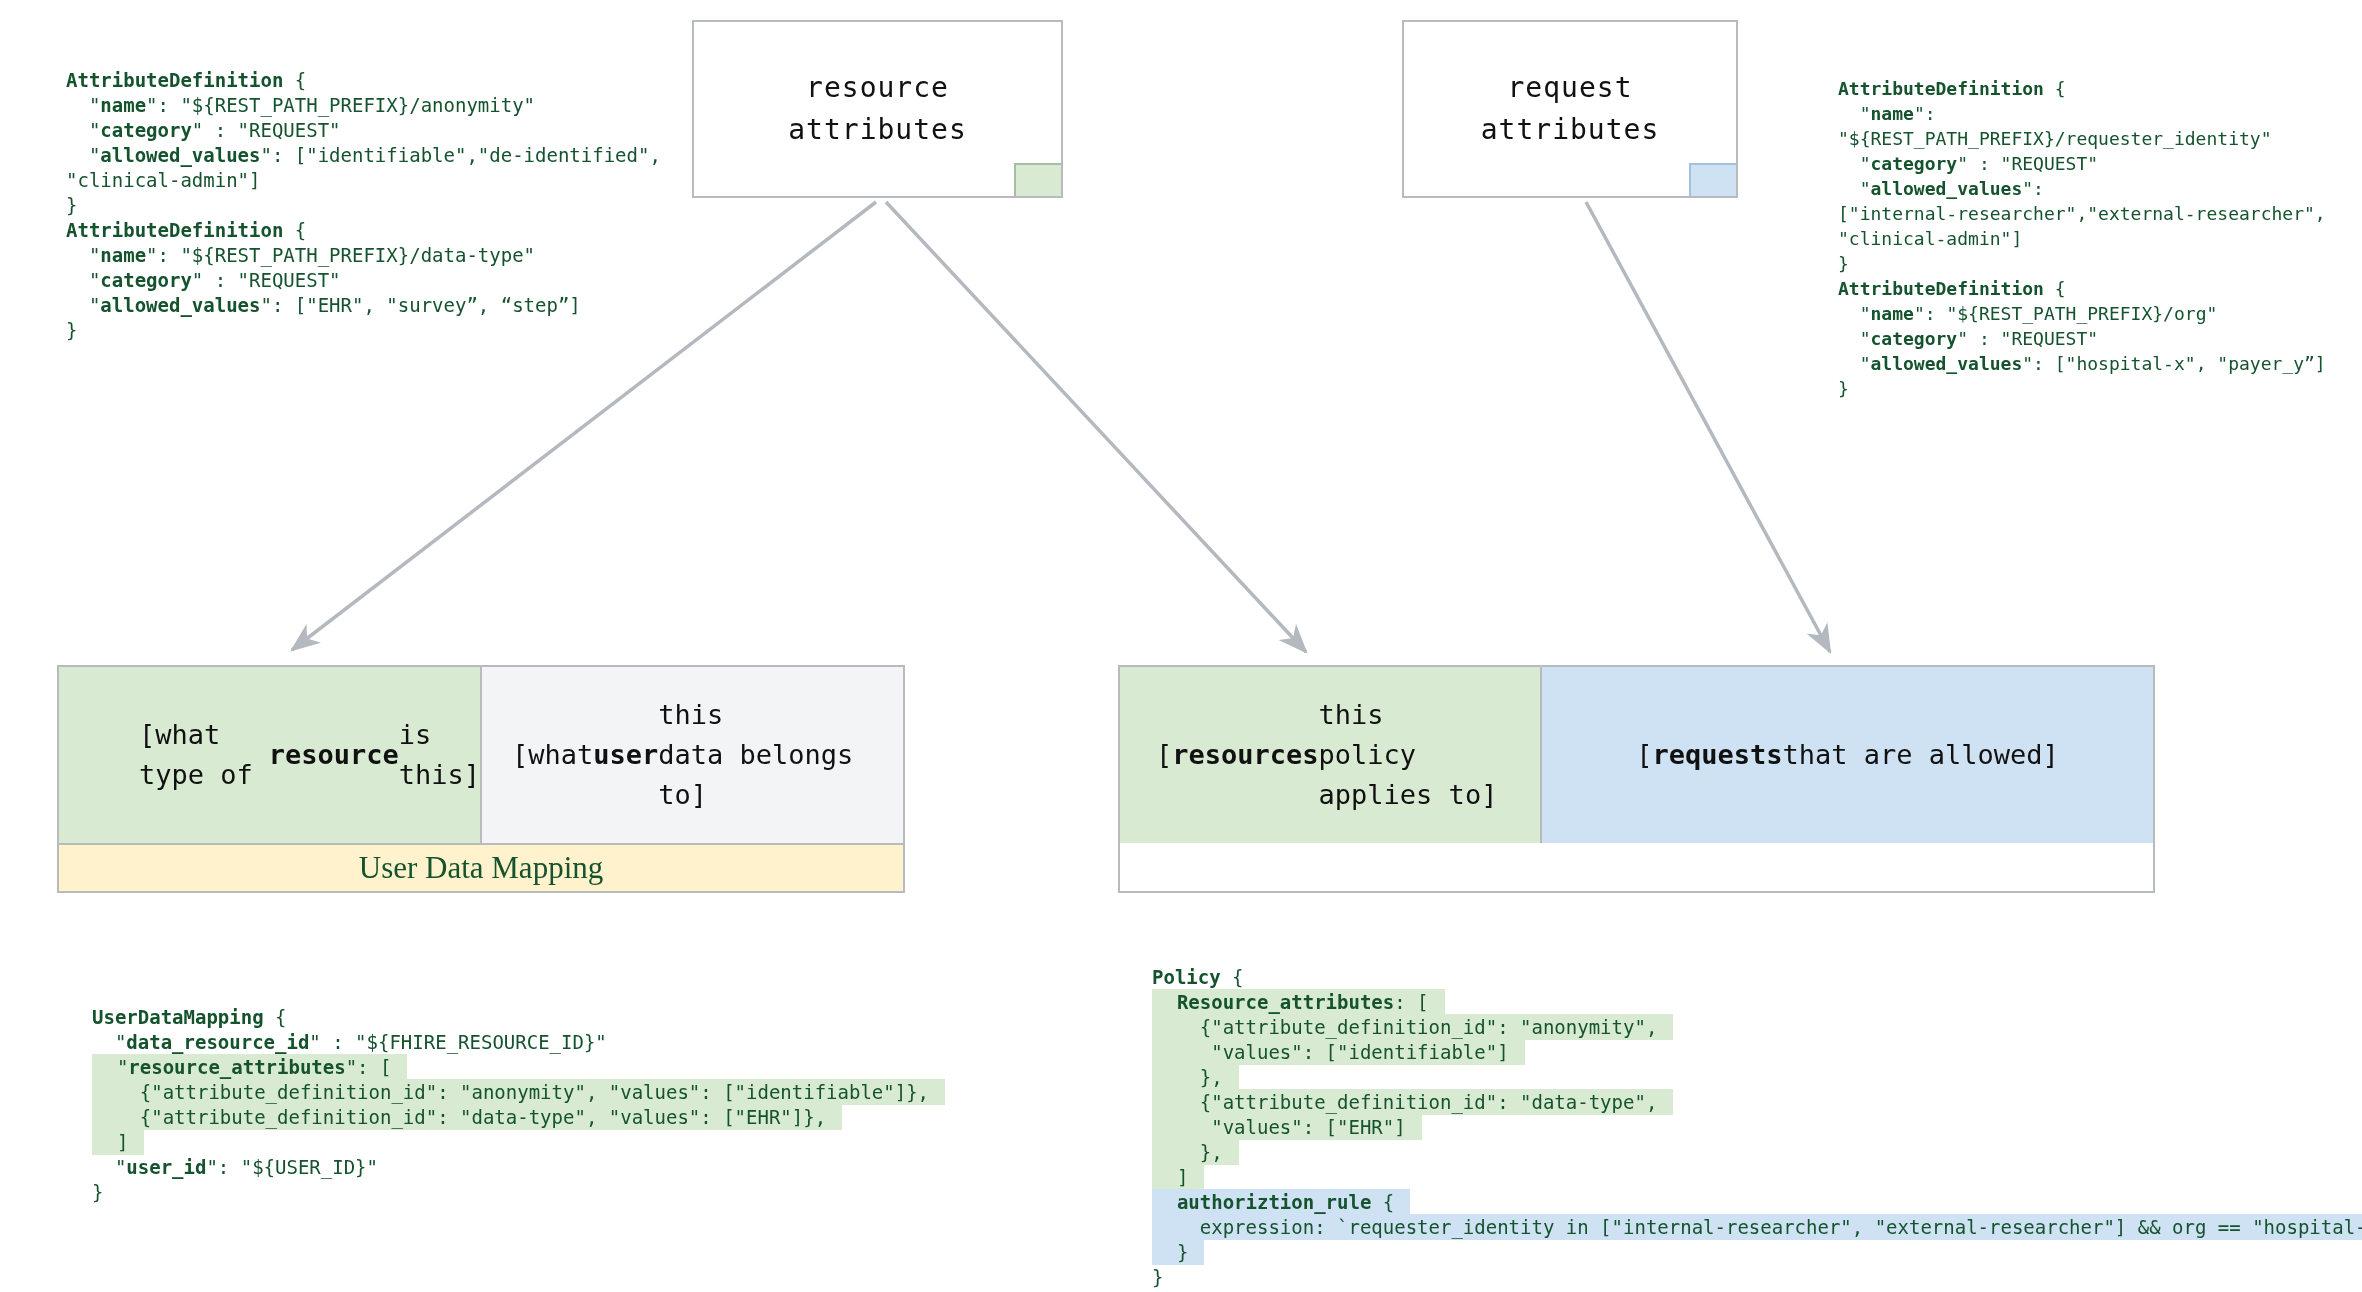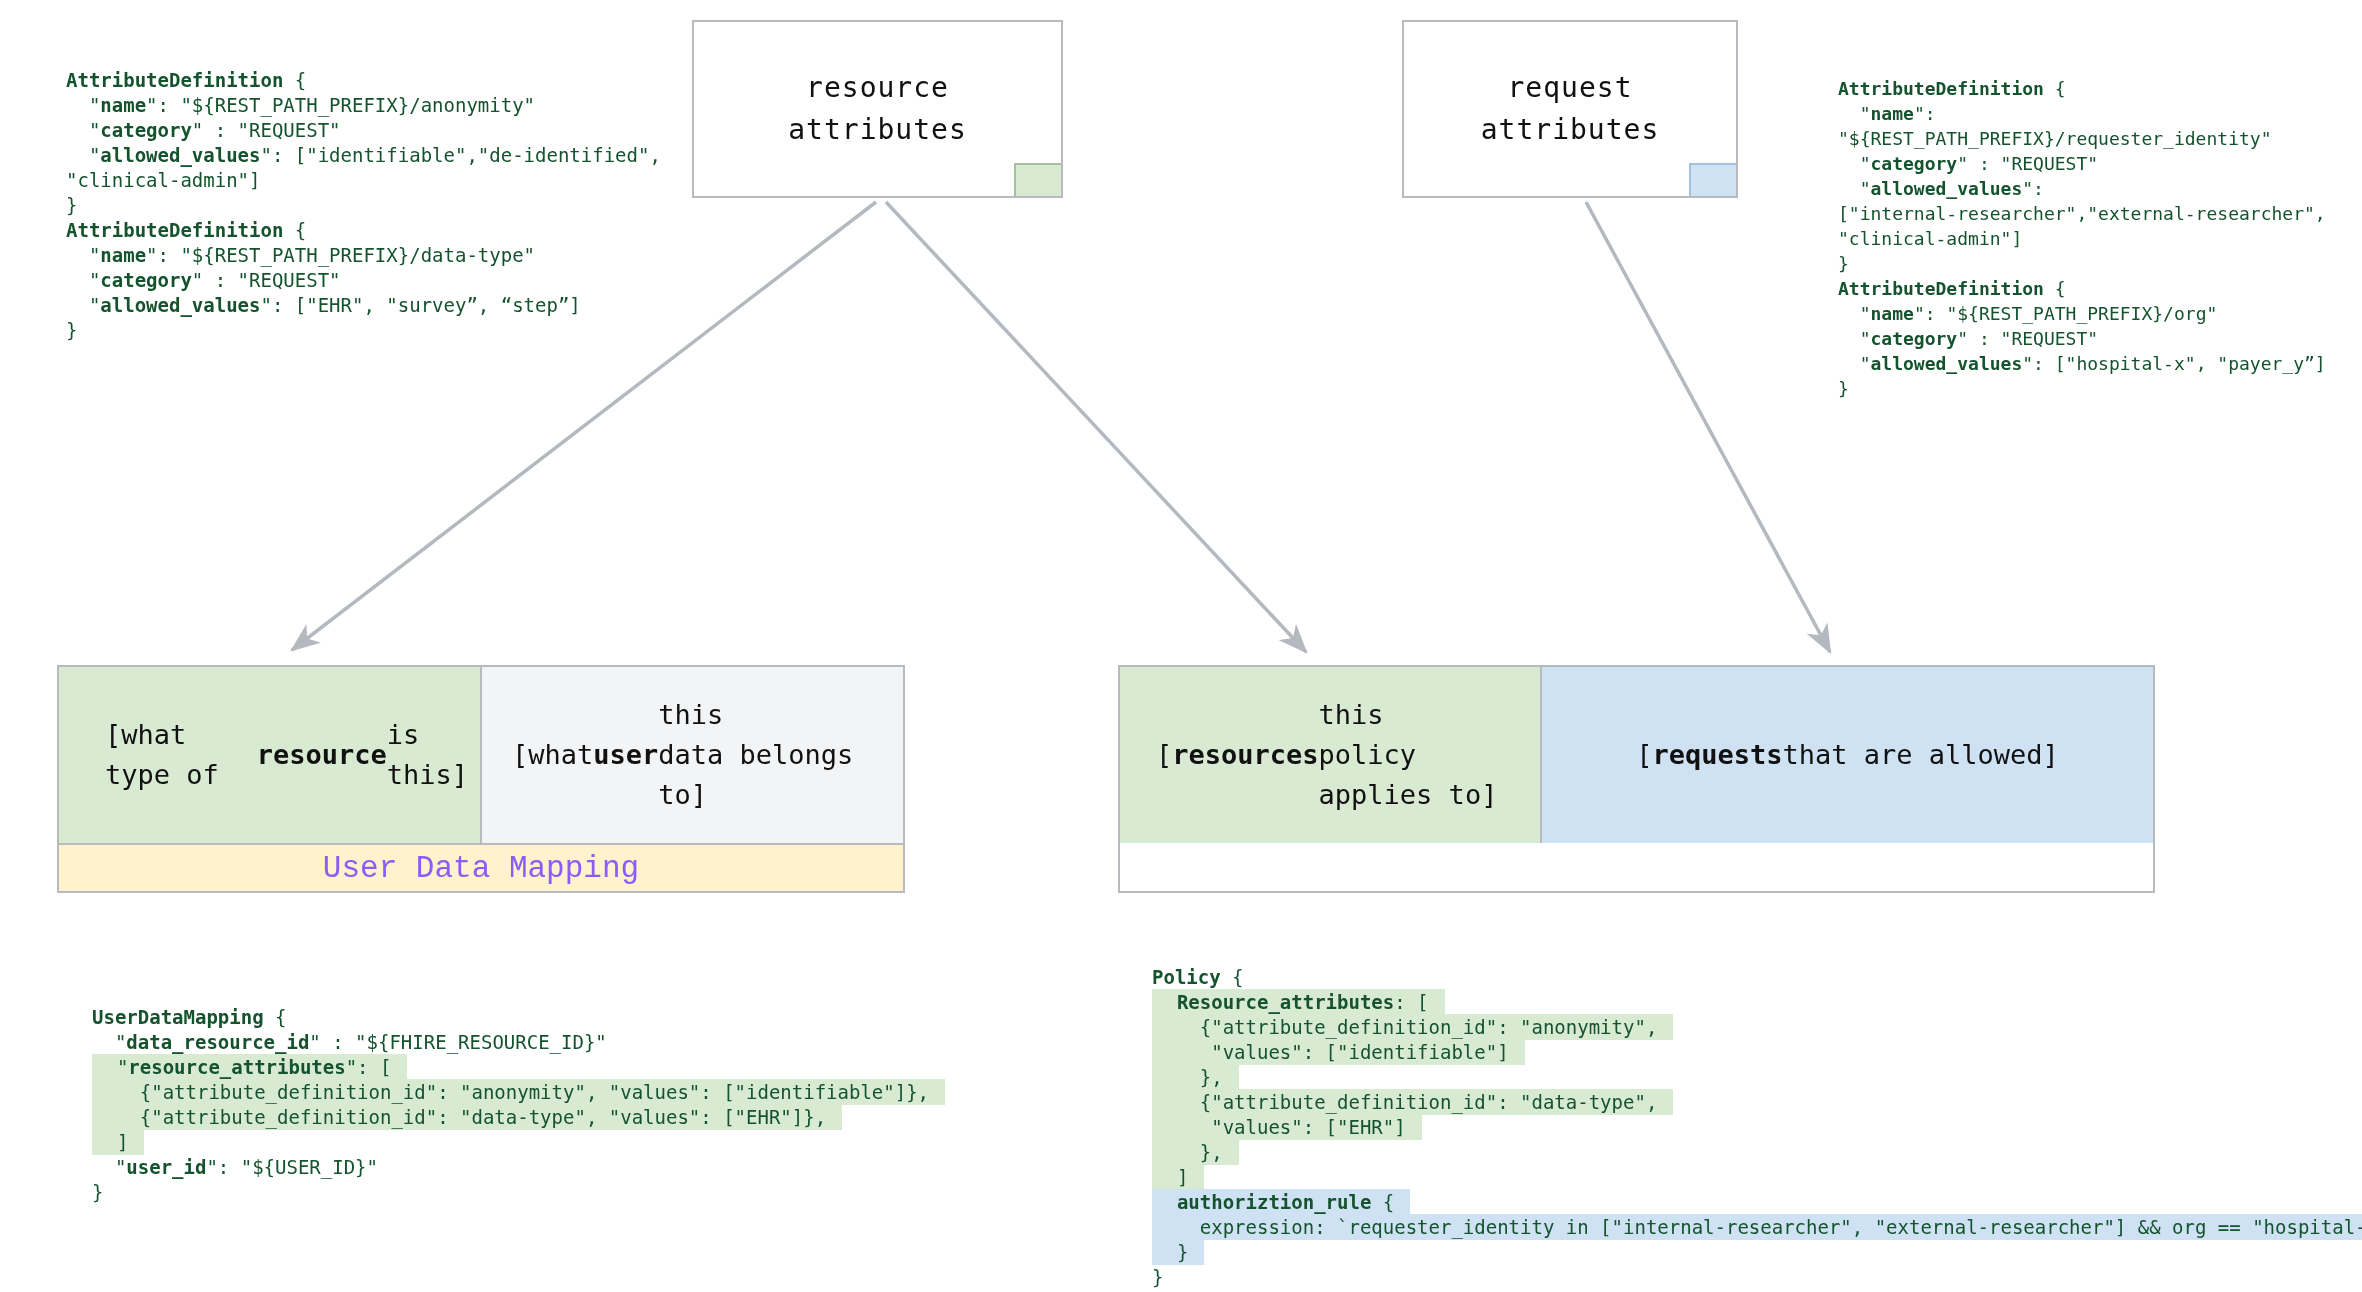--- a/index.html
+++ b/index.html
@@ -31,26 +31,26 @@
   }
   .card-cells{display:grid; grid-template-rows:1fr; height:100%;}
   .cell{
     box-sizing:border-box; display:flex; align-items:center;
     font-size:27px; line-height:40px; white-space:pre-line;
   }
   .cell .b{font-weight:bold;}
   .card-label{
     background:var(--yellow); border-top:2px solid var(--border);
     display:flex; align-items:center; justify-content:center;
-    font-family:Liberation Mono, monospace; font-size:31px; color:#8b5cf6;
+    font-family:Liberation Serif, serif; font-size:31px; color:#14532d;
   }
   
   #udm-card{left:57px; top:665px; width:848px; height:228px;}
   #udm-cells{grid-template-columns:423px 1fr;}
-  #udm-green{background:var(--green); border-right:2px solid var(--border); padding-left:46px;}
+  #udm-green{background:var(--green); border-right:2px solid var(--border); padding-left:80px;}
   #udm-gray{background:var(--gray_cell); padding-left:30px;}
   
   #cp-card{left:1118px; top:665px; width:1037px; height:228px;}
   #cp-cells{grid-template-columns:422px 1fr;}
   #cp-green{background:var(--green); border-right:2px solid var(--border); padding-left:36px;}
   #cp-blue{background:var(--blue); justify-content:center; padding-left:0;}
   
   .code{position:absolute; z-index:1; font-size:19px; line-height:25px; color:#14532d;}
   .code-line{white-space:pre; min-height:25px;}
   .code .b{font-weight:bold;}

